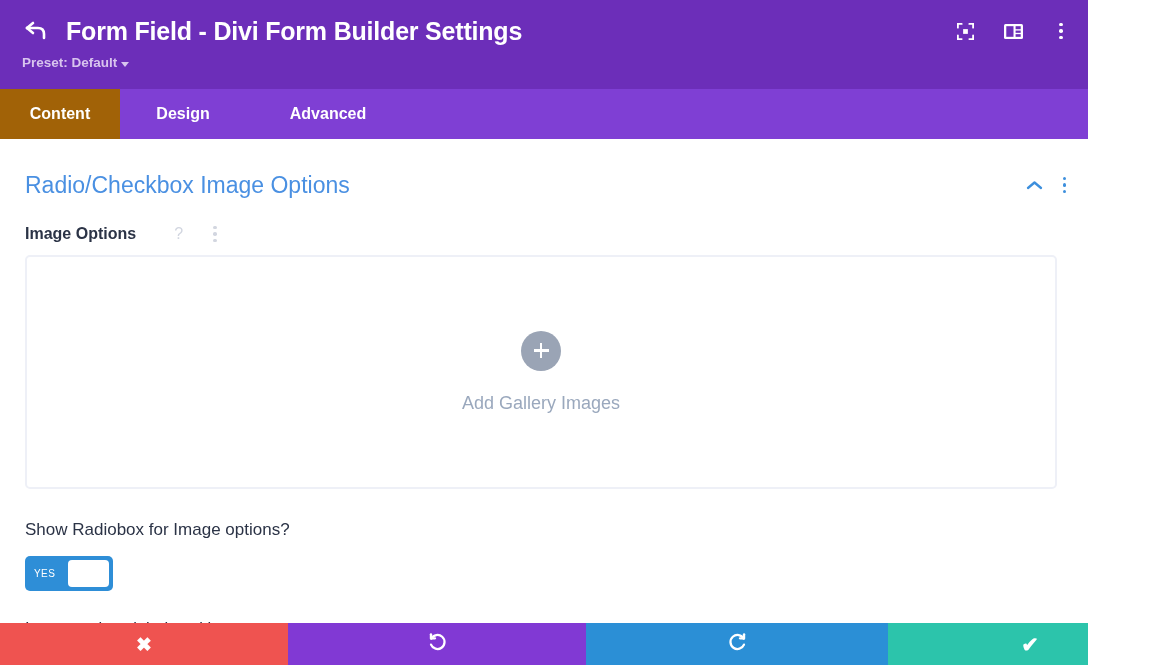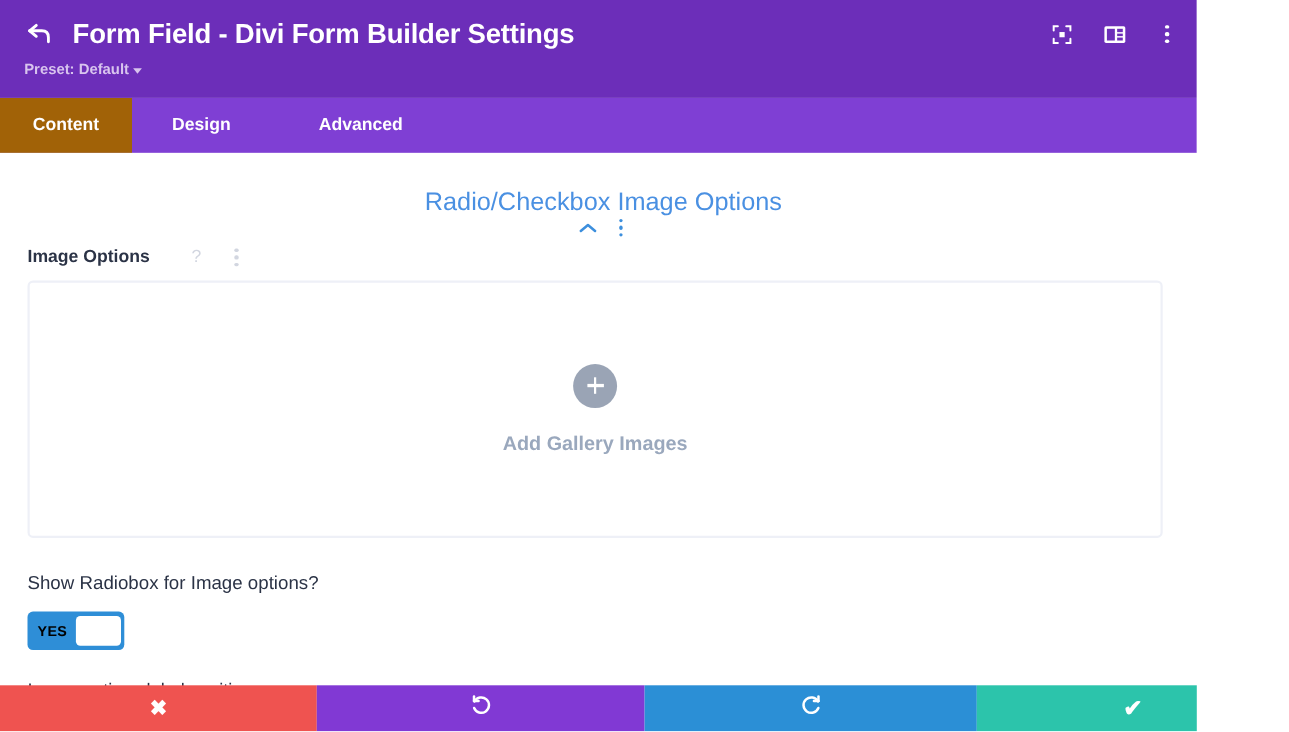--- a/index.html
+++ b/index.html
@@ -132,21 +132,20 @@
     height: 526px;
     background: #ffffff;
     overflow: hidden;
   }
 
   .section-head {
     display: flex;
     align-items: center;
     padding: 30px 16px 0 25px;
     height: 62px;
-    flex-direction: column;
   }
   .section-title {
     color: #4a90e2;
     font-size: 23px;
     font-weight: normal;
     line-height: 28px;
     flex: 1;
   }
   .section-tools {
     display: flex;
@@ -213,44 +212,43 @@
     position: absolute;
     background: #ffffff;
   }
   .plus-circle { position: relative; }
   .plus-circle::before { width: 15px; height: 2.5px; }
   .plus-circle::after  { width: 2.5px; height: 15px; }
   .gallery-label {
     color: #9aa8bd;
     font-size: 18px;
     line-height: 22px;
-    font-weight: bold;
   }
 
   .toggle-block { padding: 31px 25px 0 25px; }
   .toggle-question {
     color: #2b3346;
     font-size: 17px;
     line-height: 20px;
     margin-bottom: 16px;
   }
   .toggle {
     width: 88px;
     height: 35px;
     border-radius: 5px;
     background: #2e8ed7;
     display: flex;
     align-items: center;
     padding: 4px;
     cursor: pointer;
   }
   .toggle-text {
-    color: #000000;
-    font-size: 13px;
-    font-weight: bold;
+    color: #ffffff;
+    font-size: 10px;
+    font-weight: normal;
     letter-spacing: 0.4px;
     padding: 0 8px 0 5px;
     flex: 1;
   }
   .toggle-knob {
     width: 41px;
     height: 27px;
     border-radius: 4px;
     background: #ffffff;
     flex: none;

